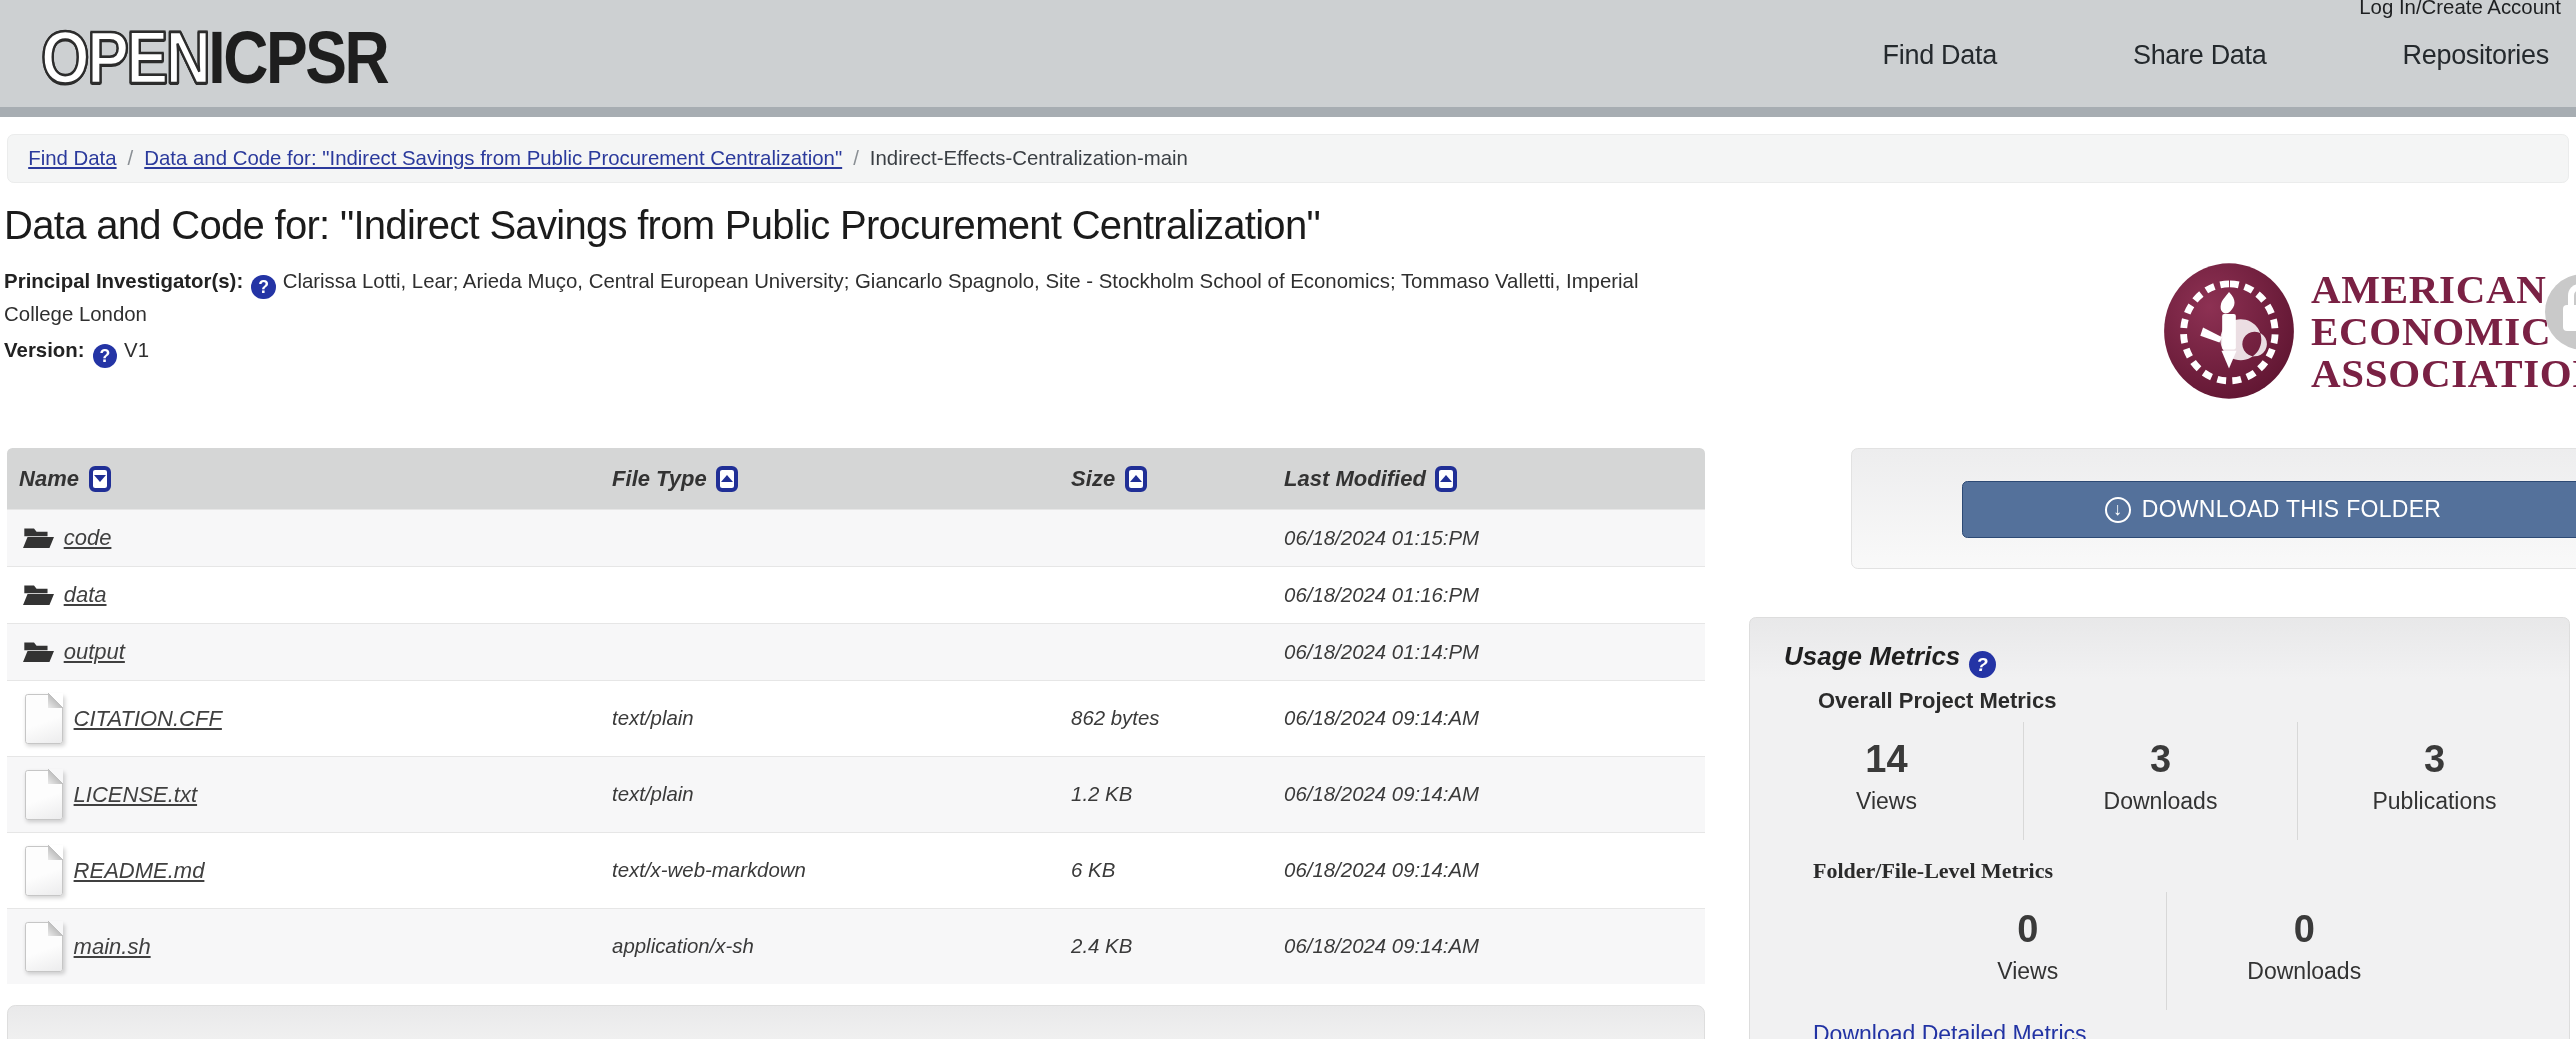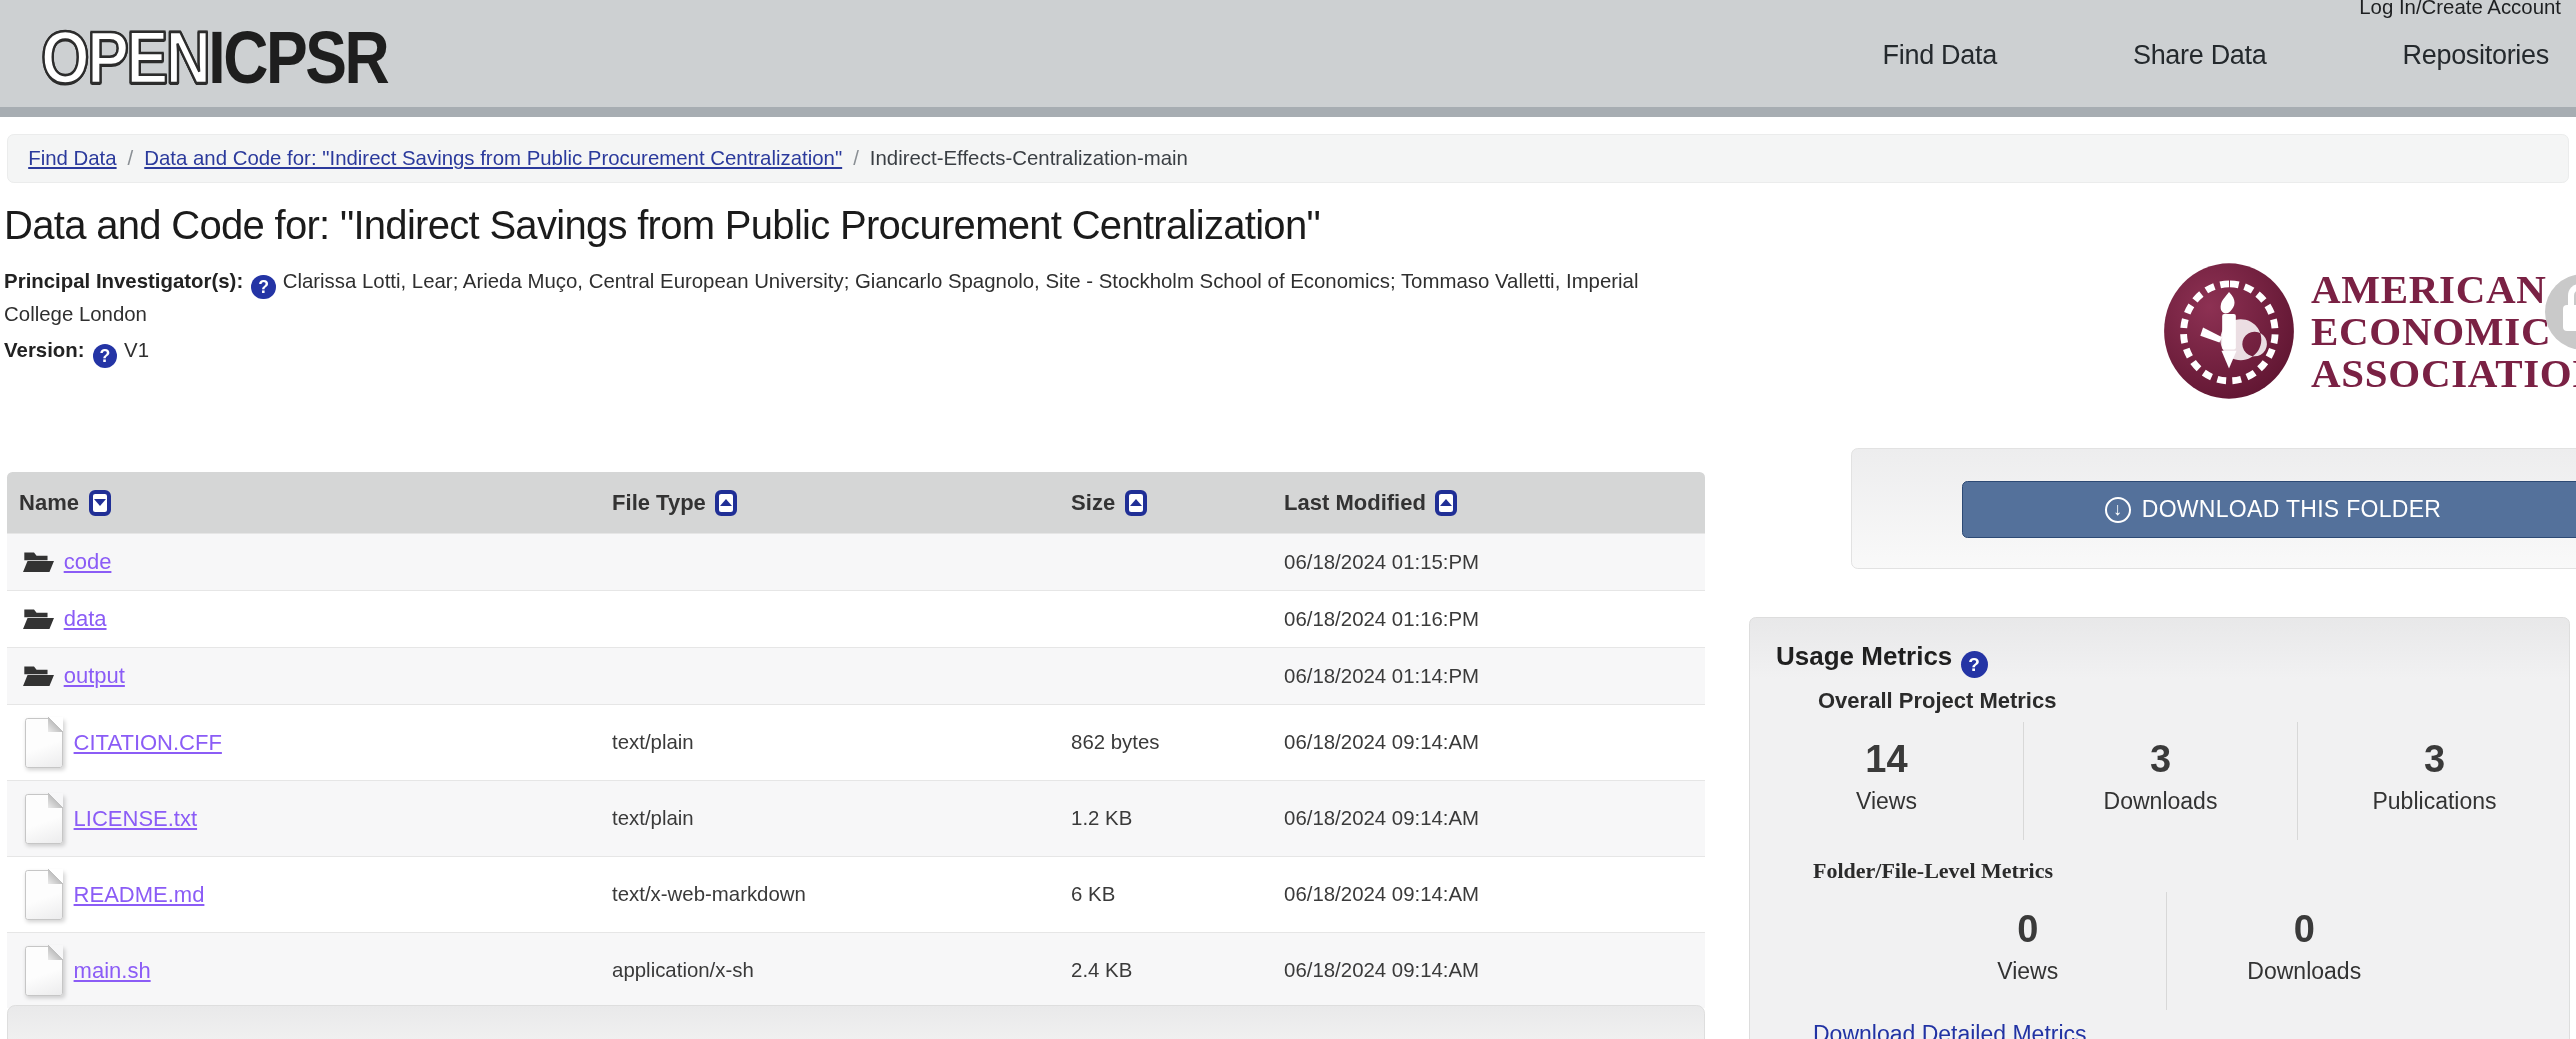--- a/index.html
+++ b/index.html
@@ -41,36 +41,36 @@
   
   .aea { position:absolute; left:2162px; top:262px; width:477px; height:143px; }
   .aea-text { position:absolute; left:149px; top:5.5px; font-family:"Liberation Serif", serif;
               font-weight:700; font-size:41px; line-height:42px; color:#7a2144; letter-spacing:0.7px; white-space:nowrap; }
   .lockwrap { position:absolute; left:2545px; top:274px; width:76px; height:76px; border-radius:50%; background:#c9c9c9; }
   .lock-shackle { position:absolute; left:23px; top:9.5px; width:23px; height:22px; border:6.1px solid #fff;
                   border-bottom:none; border-radius:11.6px 11.6px 0 0; }
   .lock-body { position:absolute; left:17.7px; top:31px; width:34px; height:26px; background:#fff; border-radius:4.1px; }
 
   
-  .ftable { position:absolute; left:6.8px; top:472px; width:1698px; }
+  .ftable { position:absolute; left:6.8px; top:448px; width:1698px;font-style:italic; }
   .frow, .fhead { display:grid; grid-template-columns:593px 459px 213px auto; align-items:center; }
   .fhead { height:61px; background:#d5d6d6; border-radius:5.5px 5.5px 0 0; font-size:22px; font-weight:bold; color:#333; }
   .fhead > div { padding-left:12.3px; display:flex; align-items:center; cursor:pointer; }
   .sort { width:22px; height:26px; border:4.1px solid #202f96; border-radius:6.1px; background:#fff;
           display:inline-flex; align-items:center; justify-content:center; margin-left:9.5px; flex:none; }
   .sort i { display:block; width:0; height:0; border-left:6.1px solid transparent; border-right:6.1px solid transparent; }
   .sort.down i { border-top:7.5px solid #202f96; }
   .sort.up   i { border-bottom:7.5px solid #202f96; }
   .frow { border-top:1.4px solid #e6e6e6; font-size:20.4px; color:#3a3a3a; }
   .frow.light { --rowbg:#f7f7f8; background:#f7f7f8; }
   .frow.white { --rowbg:#ffffff; background:#fff; }
   .frow.dir  { height:57px; }
   .frow.file { height:76px; }
   .frow > div { padding-left:12.3px; display:flex; align-items:center; }
-  .fname a { color:#8b5cf6; text-decoration:underline; font-size:22px; cursor:pointer; }
+  .fname a { color:#404040; text-decoration:underline; font-size:22px; cursor:pointer; }
   .dirico { margin:0 9.5px 0 4.1px; flex:none; }
   .ficon { position:relative; width:38px; height:50px; margin:0 11px 0 5.5px; flex:none;
            background:linear-gradient(160deg,#fdfdfd 55%,#ececed 100%);
            border:1.4px solid #c6c6c6; border-radius:2.7px; box-shadow:1.4px 2px 4.1px rgba(0,0,0,.18); }
   .ficon::after { content:""; position:absolute; top:-1.4px; right:-1.4px; width:15px; height:15px;
            background:linear-gradient(225deg, var(--rowbg) 0 49%, #bfbfbf 50%, #ececec 100%); }
 
   .bottom-panel { position:absolute; left:6.8px; top:1005px; width:1698px; height:41px;
            background:linear-gradient(#e9e9ea,#f1f1f1); border:0.7px solid #dedede; border-radius:8.2px 8.2px 0 0; }
 
@@ -79,21 +79,21 @@
            background:linear-gradient(#ededee,#f9f9f9); border:0.7px solid #e2e2e2; border-radius:6.8px; }
   .dlbtn { position:absolute; left:110px; top:32px; width:622px; height:57px;
            background:#54719b; border:1.4px solid #2d4a75; border-radius:5.5px; color:#fff;
            font-size:23px; letter-spacing:0.3px; display:flex; align-items:center; justify-content:center; gap:11px; cursor:pointer; }
   .dlcirc { width:26px; height:26px; border:2px solid #fff; border-radius:50%;
             display:inline-flex; align-items:center; justify-content:center; font-size:17.7px; font-weight:bold; flex:none; }
   .dlcirc::before { content:"↓"; }
 
   .card2 { position:absolute; left:1749px; top:617px; width:821px; height:423px; overflow:hidden;
            background:linear-gradient(#e8e8e9, #f1f1f2 61px); border:0.7px solid #ddd; border-radius:6.8px 6.8px 0 0; }
-  .um-title { position:absolute; left:26px; top:23px; font-size:26px; font-weight:bold; color:#1f1f1f; }
+  .um-title { position:absolute; left:34px; top:23px; font-size:26px; font-weight:bold; color:#1f1f1f;font-style:italic; }
   .um-title .qicon { width:27px; height:27px; line-height:27px; font-size:19px; vertical-align:-5.5px; }
   .sub-h1 { position:absolute; left:68px; top:70px; font-size:22px; font-weight:bold; color:#2b2b2b; }
   .mrow1 { position:absolute; left:0; top:104px; width:821px; display:flex; }
   .mrow1 .mcol { flex:1; text-align:center; padding:16.4px 0 24.5px; }
   .mrow1 .mcol + .mcol { border-left:1.4px solid #d8d8d8; }
   .mval { font-size:38px; font-weight:bold; color:#3a3a3a; }
   .mlab { font-size:23px; color:#333; margin-top:6.8px; }
   .sub-h2 { position:absolute; left:63px; top:240px; font-size:22px; font-weight:bold; color:#2b2b2b;font-family:Liberation Serif, serif; }
   .mrow2 { position:absolute; left:140px; top:274px; width:552px; display:flex; }
   .mrow2 .mcol { flex:1; text-align:center; padding:16.4px 0 24.5px; }

